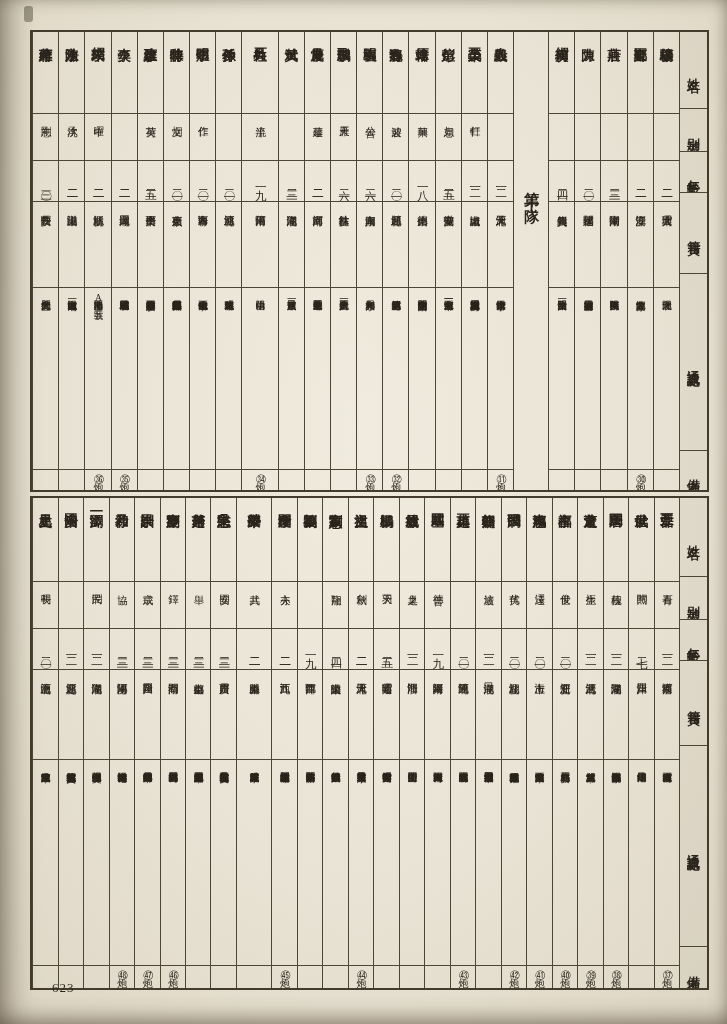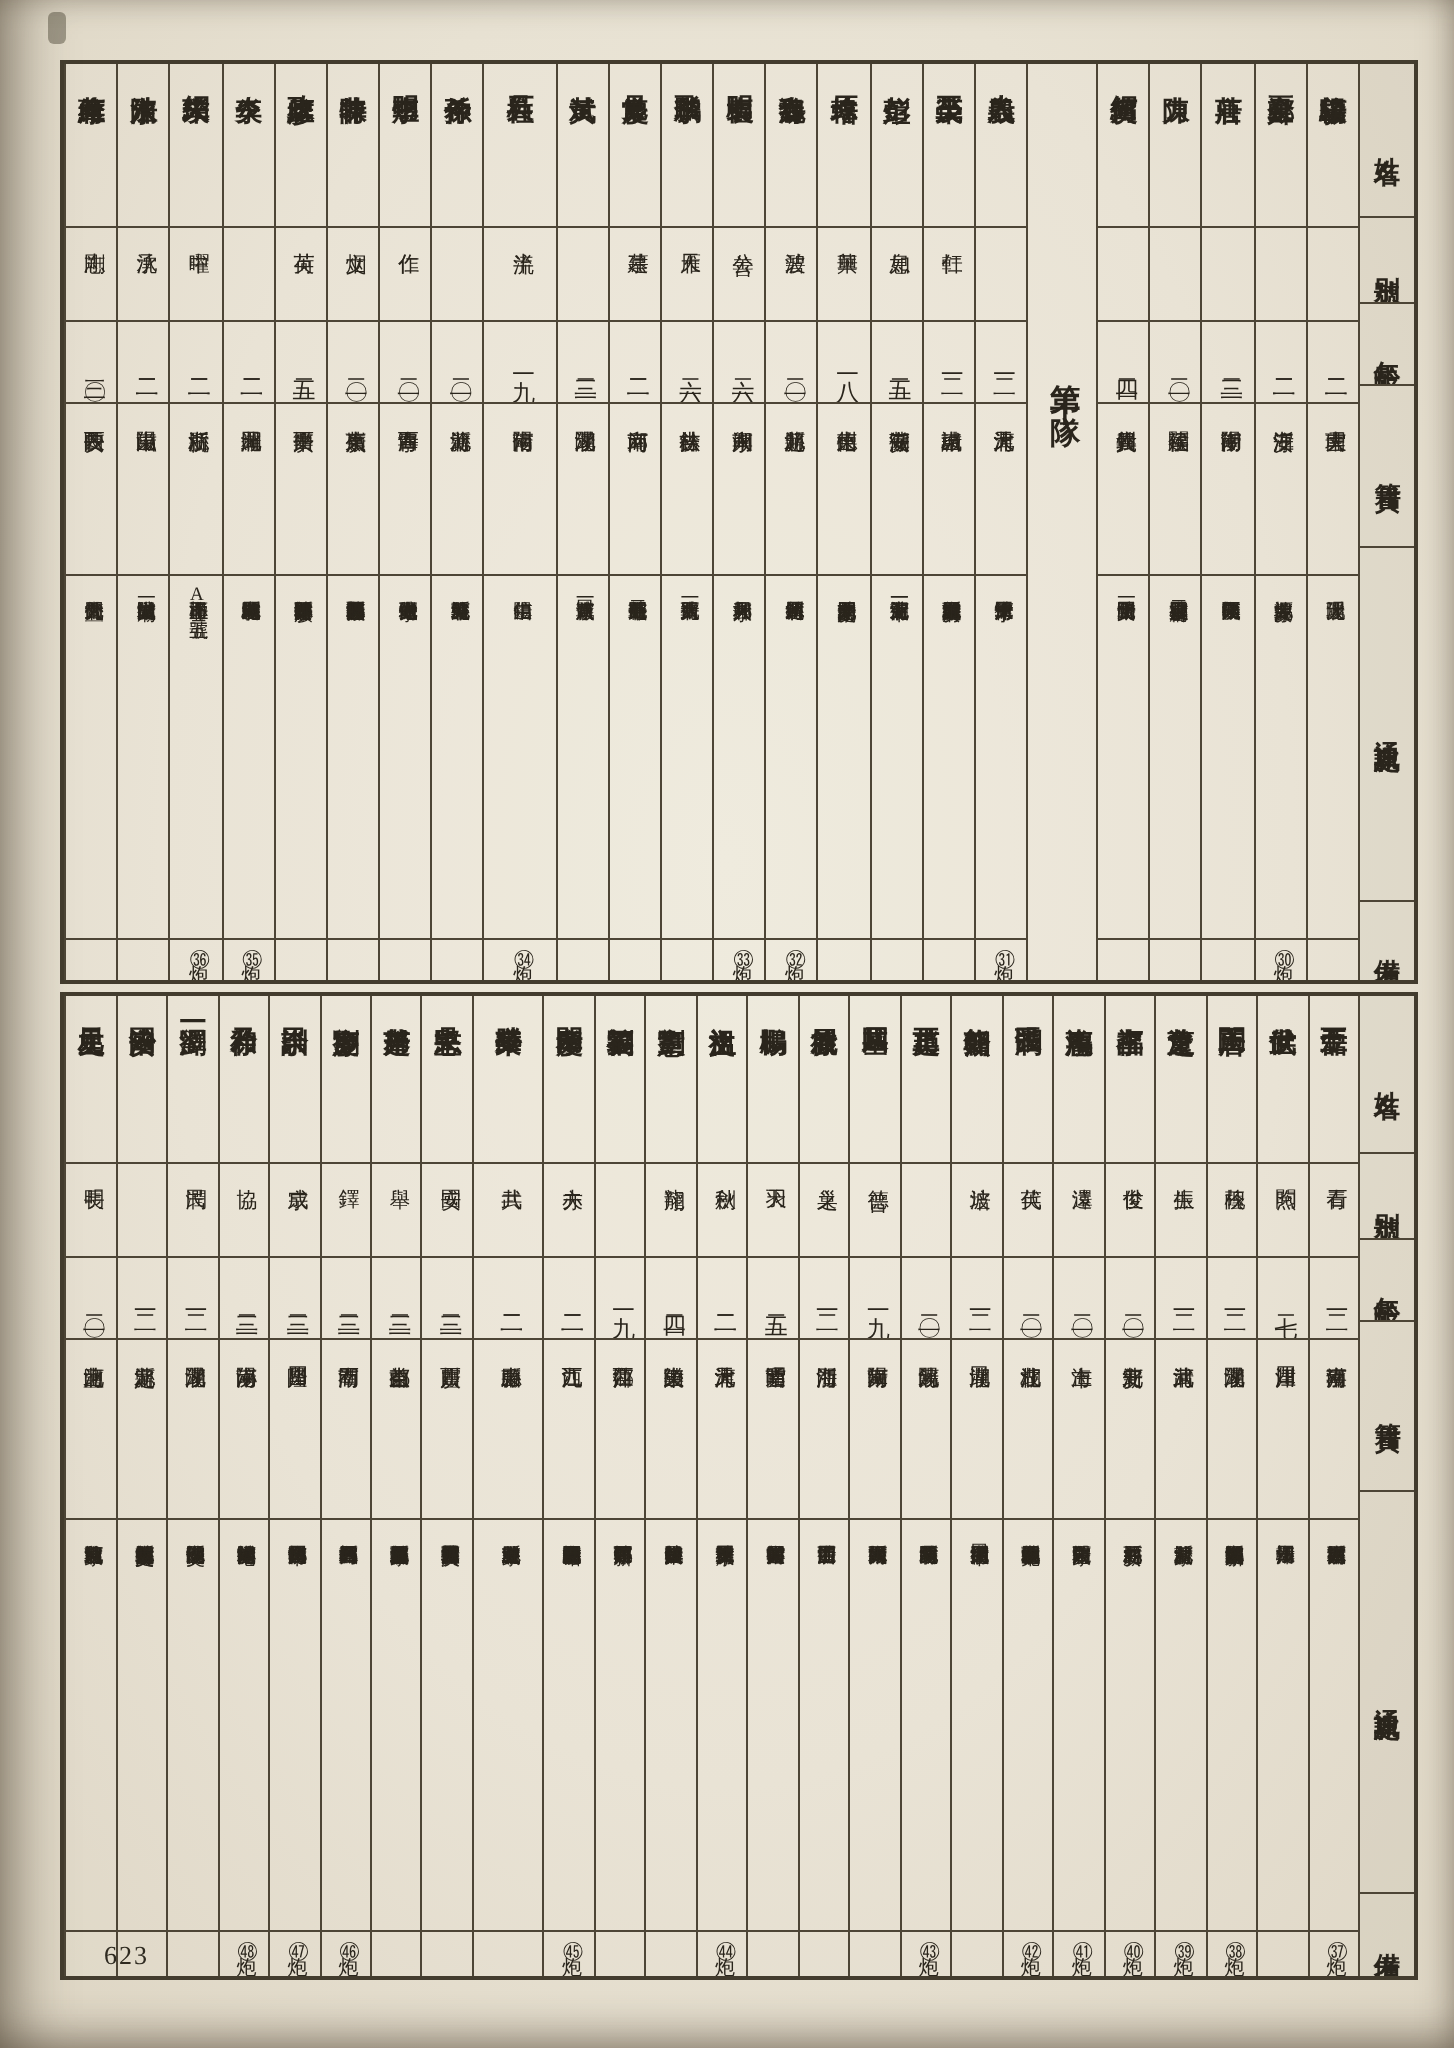--- a/index.html
+++ b/index.html
@@ -51,21 +51,21 @@
   .cell.addr{height:var(--h-addr);padding-top:5px;font-size:9.5px;}
   .cell.addr span{line-height:11px;}
   .cell.rem {flex:1;padding-top:4px;font-size:10px;}
   .col.header .cell span{font-weight:bold;font-size:13px;letter-spacing:2px;}
   .col.header .cell{align-items:center;padding:0;}
   .col.divider .squad{
     writing-mode:vertical-rl;text-orientation:upright;
     padding-top:148px;font-size:15px;font-weight:bold;letter-spacing:5px;
   }
   .pageno{
-    position:absolute;left:52px;bottom:38px;
+    position:absolute;left:52px;bottom:28px;
     font-size:13px;letter-spacing:1px;color:#2e2a20;margin-top:34px;
   }
 </style>
 </head>
 <body>
 
 <div class="smudge"></div>
 
 <div class="tbl top" id="top-table">
   <div class="col header">

